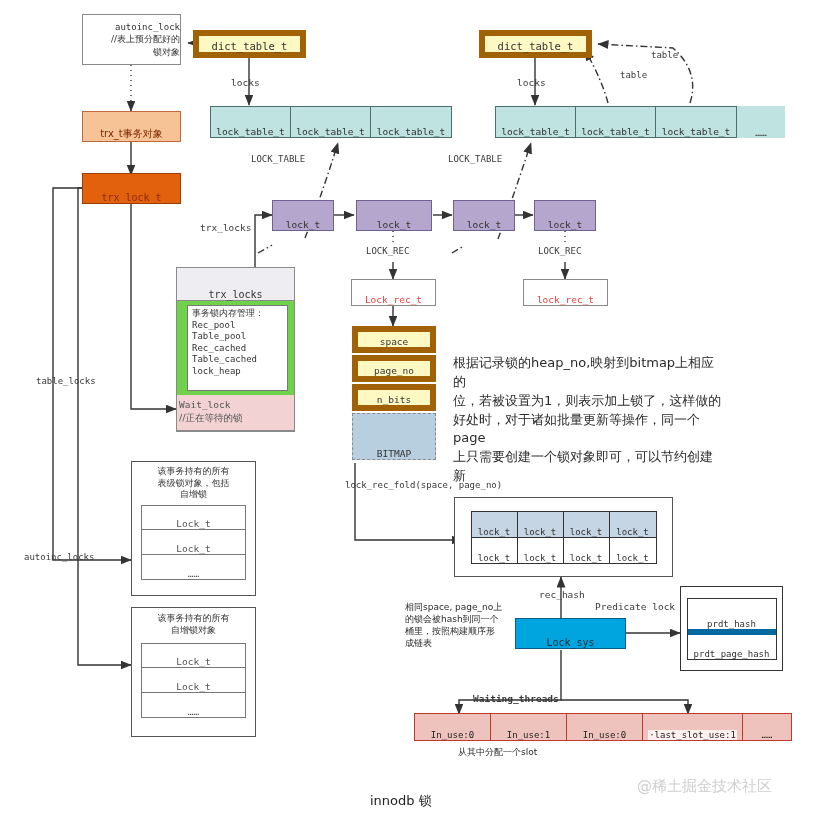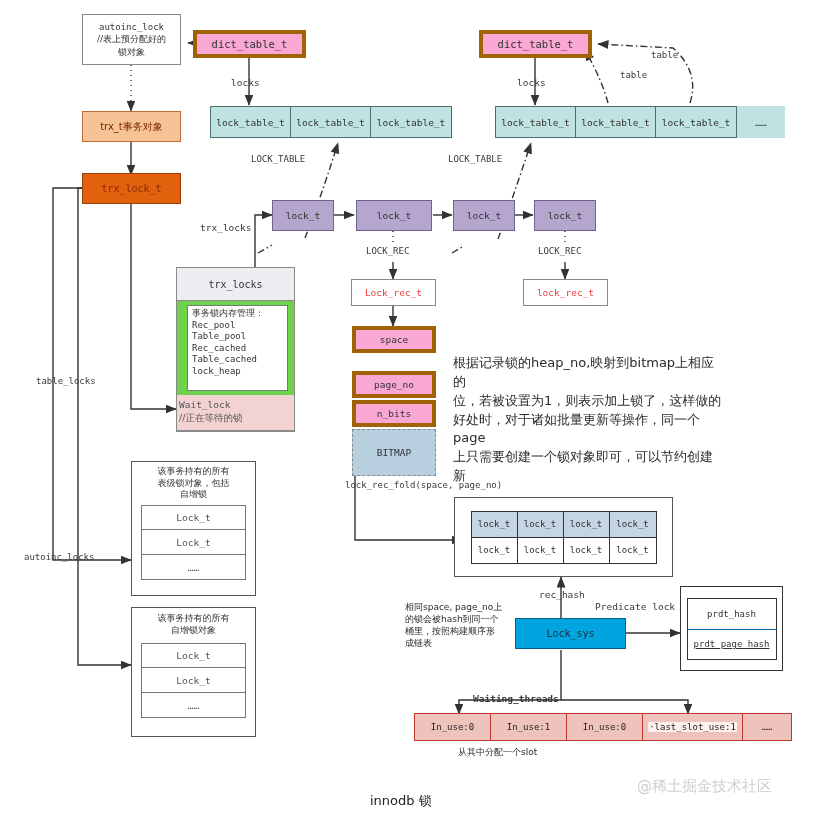--- a/index.html
+++ b/index.html
@@ -1,25 +1,25 @@
 <!DOCTYPE html>
 <html><head>
 <meta charset="utf-8">
 <style>
   html,body{margin:0;padding:0;background:#ffffff;}
   body{width:819px;height:815px;position:relative;font-family:"Liberation Sans",sans-serif;overflow:hidden;}
   #stage{position:absolute;left:0;top:0;width:819px;height:815px;}
-  .box{position:absolute;box-sizing:border-box;display:flex;align-items:center;justify-content:center;
+  .box{position:absolute;box-sizing:border-box;display:flex;align-items:flex-end;justify-content:center;
        text-align:center;font-family:"DejaVu Sans Mono","Liberation Mono",monospace;}
   .lbl{position:absolute;font-family:"DejaVu Sans Mono","Liberation Mono",monospace;
        color:#3a3a3a;white-space:nowrap;}
   .cn{font-family:"DejaVu Sans","Liberation Sans",sans-serif;}
   .para{position:absolute;font-family:"DejaVu Sans","Liberation Sans",sans-serif;color:#2b2b2b;line-height:1.45;}
   svg.edges{position:absolute;left:0;top:0;width:819px;height:815px;pointer-events:none;}
-  .grayframe{border:4px solid #a16207;background:#f9a8d4;color:#333;}
+  .grayframe{border:6px solid #a16207;background:#fef9c3;color:#333;}
   .whiteframe{border:1px solid #8a8a8a;background:#ffffff;color:#333;}
   .stackcell{border:1px solid #777;background:#fff;color:#555;}
   .cap{position:absolute;font-family:"DejaVu Sans","Liberation Sans",sans-serif;color:#222;}
   .wm{position:absolute;font-family:"DejaVu Sans","Liberation Sans",sans-serif;color:#cfcfcf;}
 </style>
 </head>
 <body>
 
 <div id="stage">
 
@@ -189,21 +189,21 @@
     <span>Lock_rec_t</span>
     </div>
   <div class="box whiteframe" style="left:523px;top:279px;width:85px;height:27px;font-size:9.5px;color:#e8413a;">
     <span>lock_rec_t</span>
     </div>
 
   <div style="position:absolute;left:352px;top:326px;width:72px;">
     <div class="box grayframe" style="position:relative;left:auto;top:auto;width:84px;height:27px;font-size:9.5px;">
       <span>space</span>
       </div>
-    <div class="box grayframe" style="position:relative;left:auto;top:auto;width:84px;height:27px;margin-top:18px;font-size:9.5px;">
+    <div class="box grayframe" style="position:relative;left:auto;top:auto;width:84px;height:27px;margin-top:2px;font-size:9.5px;">
       <span>page_no</span>
       </div>
     <div class="box grayframe" style="position:relative;left:auto;top:auto;width:84px;height:27px;margin-top:2px;font-size:9.5px;">
       <span>n_bits</span>
       </div>
     <div class="box" style="position:relative;left:auto;top:auto;width:84px;height:47px;margin-top:2px;background:#b8cfe0;
                 border:1px dashed #8a8a8a;font-size:9.5px;color:#333;">
       <span>BITMAP</span>
       </div>
   </div>
@@ -304,21 +304,21 @@
   <div class="box" style="left:515px;top:618px;width:111px;height:31px;background:#00a5e0;border:1px solid #0a5d85;font-size:10px;color:#15303d;">
     <span>Lock_sys</span>
     </div>
 
   <div style="position:absolute;left:680px;top:586px;width:103px;height:85px;border:1px solid #333;box-sizing:border-box;background:#fff;
               display:flex;align-items:center;justify-content:center;">
     <div style="border:1px solid #333;width:88px;">
       <div class="box" style="position:relative;left:auto;top:auto;width:100%;height:30px;font-size:9px;color:#333;">
         <span>prdt_hash</span>
         </div>
-      <div class="box" style="position:relative;left:auto;top:auto;width:100%;height:30px;border-top:1px solid #0369a1;font-size:9px;color:#333;text-decoration:underline;">
+      <div class="box" style="position:relative;left:auto;top:auto;width:100%;height:30px;border-top:6px solid #0369a1;font-size:9px;color:#333;">
         <span>prdt_page_hash</span>
         </div>
     </div>
   </div>
 
   <div class="lbl" style="left:473px;top:693px;font-size:9.5px;font-weight:bold;">Waiting_threads</div>
 
   <div style="position:absolute;left:414px;top:713px;display:flex;border:1px solid #c0392b;">
     <div class="box" style="position:relative;left:auto;top:auto;width:76px;height:26px;background:#efc3bd;border-right:1px solid #c0392b;font-size:9px;color:#222;">
       <span>In_use:0</span>

